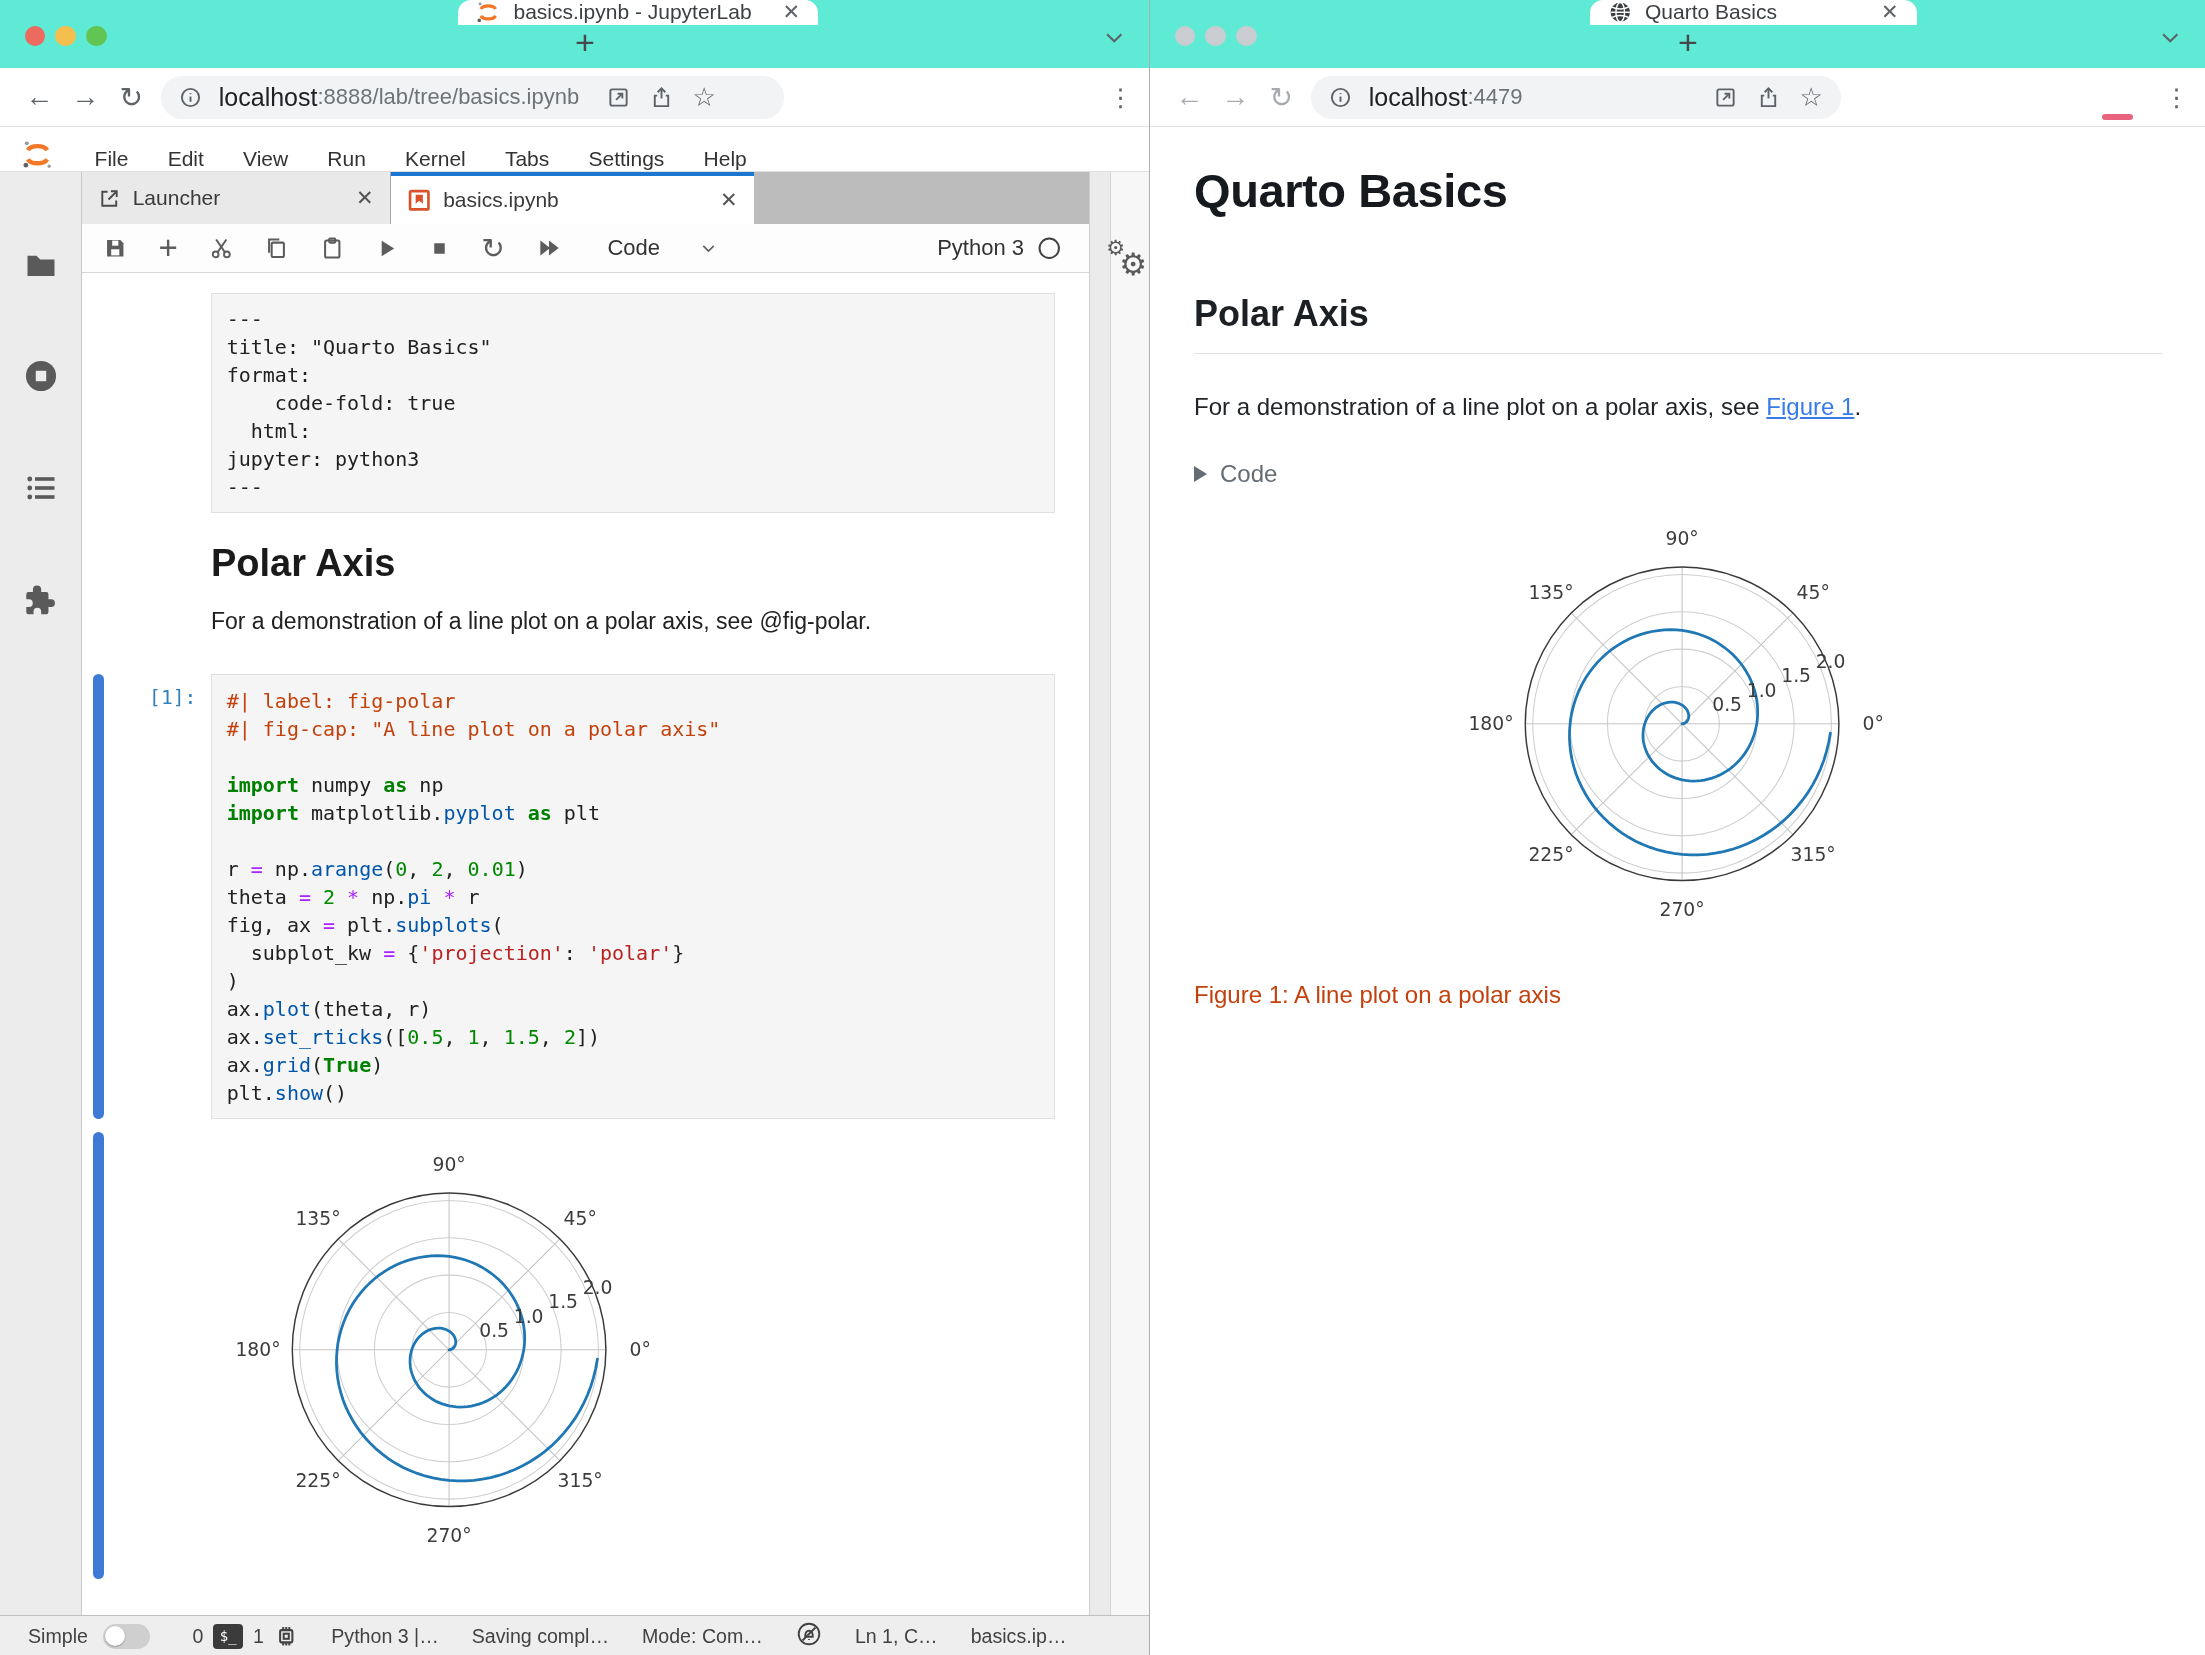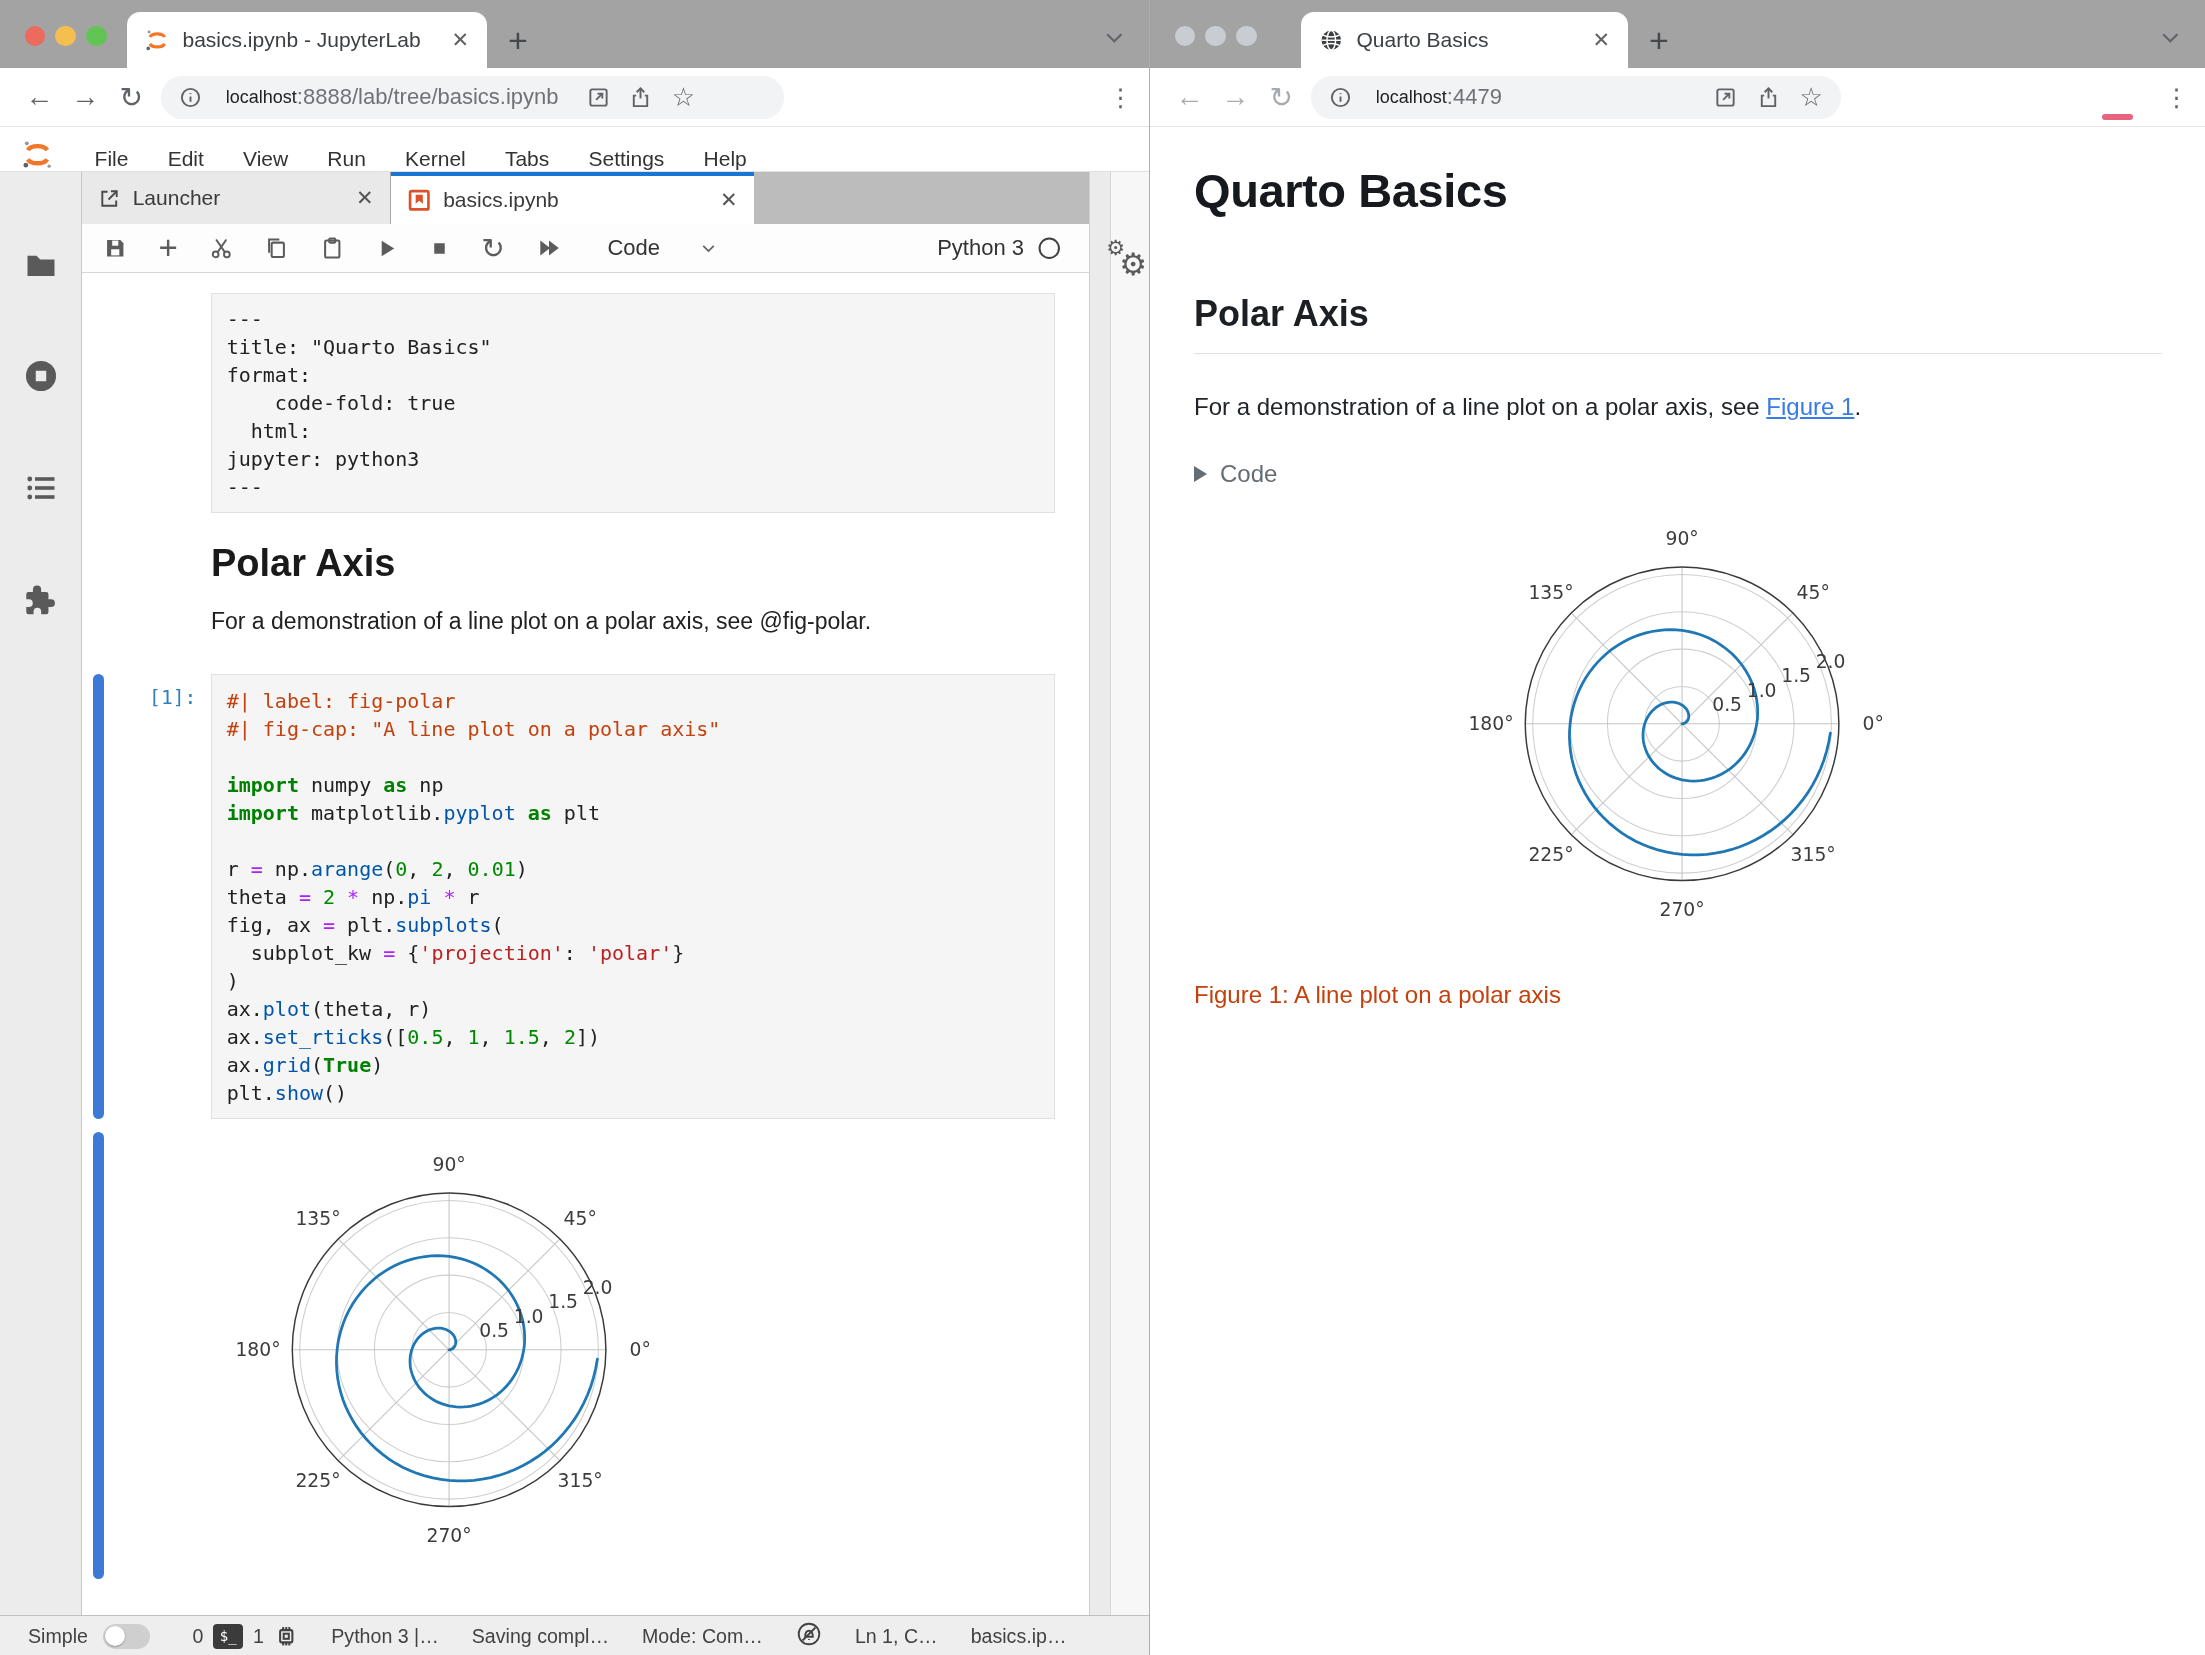--- a/index.html
+++ b/index.html
@@ -4,39 +4,39 @@
 <style>
   * { box-sizing: border-box; margin: 0; padding: 0; }
   html,body { width: 2205px; height: 1656px; overflow: hidden; background:#fff;
               font-family: "Liberation Sans", sans-serif; }
   .stage { display:flex; width:2205px; height:1656px; }
 
   
   .win { height:1656px; position:relative; background:#fff; }
   .win-left { width:1149px; }
   .win-right { width:1056px; border-left:0.8px solid #aeaeae; }
-  .tabstrip { height:68px; background:#a3a3a3; display:flex; align-items:flex-end; position:relative; }
+  .tabstrip { height:68px; background:#5eead4; display:flex; align-items:center; position:relative;flex-direction:column; }
   .lights { display:flex; gap:10.6px; position:absolute; left:24.5px; top:26px; }
   .light { width:20.4px; height:20.4px; border-radius:50%; }
   .light.red{background:#ed6a5e;} .light.yellow{background:#f5bf4f;} .light.green{background:#61c554;}
   .light.gray{background:#c9cdd2;}
   .btab { height:56px; background:#fff; border-radius:13px 13px 0 0; display:flex; align-items:center;
           padding:0 18px; min-width:360px; position:relative; }
   .btab-title { font-size:21px; color:#3c4043; margin-left:13px; flex:1; white-space:nowrap; }
   .btab-close { color:#5f6368; font-size:21px; margin-left:23px; cursor:default; }
   .newtab-btn { color:#45484d; font-size:34px; font-weight:300; margin:0 0 11.4px 21px; line-height:1; }
   .tabsearch { position:absolute; right:23px; top:24.5px; }
   .favicon { display:inline-flex; width:24.5px; height:24.5px; }
   .chrome-toolbar { height:59px; background:#fff; display:flex; align-items:center; padding:0 16.3px;
                     border-bottom:0.8px solid #e3e3e3; position:relative; }
   .nav-ic { font-size:28px; color:#5f6368; width:46px; text-align:center; }
   .nav-ic.dim { color:#a7abb0; }
   .urlpill { height:43px; background:#f1f3f4; border-radius:21px; flex:0 0 auto; display:flex;
              align-items:center; padding:0 18px; margin-left:6.5px; }
-  .url-host { font-size:18px; color:#202124; margin-left:24px; }
+  .url-host { font-size:25px; color:#202124; margin-left:17px; }
   .url-path { font-size:22px; color:#6f7378; }
   .pill-ics { display:flex; gap:19.6px; margin-left:28px; align-items:center; }
   .dots3 { margin-left:auto; color:#5f6368; font-size:24.5px; letter-spacing:0; width:24.5px; text-align:center; }
   .profile-mark { position:absolute; right:72px; top:46px; width:31px; height:5.7px; border-radius:3.3px; background:#e8647e; }
   svg.ic { stroke:#5f6368; fill:none; stroke-width:2; }
   .star-ic { font-size:26px; color:#5f6368; line-height:1; }
 
   
   .jlab { height:1529px; display:flex; flex-direction:column; background:#fff; }
   .jlab-menubar { height:45px; display:flex; align-items:flex-end; border-bottom:0.8px solid #e0e0e0; background:#fff; }

